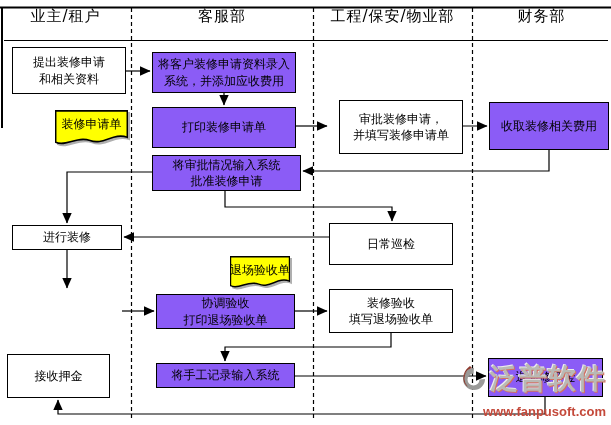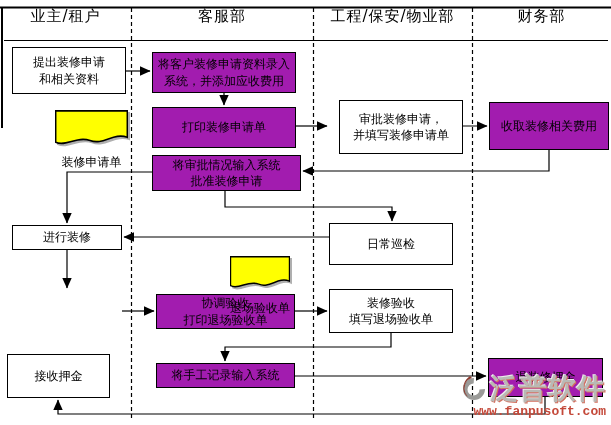--- a/index.html
+++ b/index.html
@@ -11,37 +11,37 @@
   .lane-header{
     position:absolute;top:1px;height:42px;line-height:30px;text-align:center;
     font-size:15px;letter-spacing:1px;
   }
   .box{
     position:absolute;box-sizing:border-box;border:1px solid #000000;
     display:flex;align-items:center;justify-content:center;text-align:center;
     font-size:12px;line-height:1.35;white-space:pre-line;padding:1px 2px;
   }
   .white{background:#ffffff;}
-  .blue{background:#a21caf;}
+  .blue{background:#8b5cf6;}
   .flag{position:absolute;}
   .flag svg{position:absolute;left:0;top:0;width:100%;height:100%;
     filter:drop-shadow(2px 2px 0 rgba(110,110,110,.55));}
   .flag span{
     position:absolute;left:0;right:0;top:6px;text-align:center;
-    font-size:12px;white-space:nowrap;margin-top:38px;
+    font-size:12px;white-space:nowrap;
   }
   .watermark{position:absolute;right:5px;bottom:7px;text-align:right;line-height:1;}
   .wm-row{display:flex;align-items:center;justify-content:flex-end;}
   .wm-brand{
     font-size:28px;font-weight:bold;letter-spacing:1px;color:#b9b9b5;
     text-shadow:1px 1px 0 #d4705f,-1px -1px 0 #ececec;
   }
   .wm-url{
-    font-family:Liberation Mono, monospace;
-    font-size:13px;font-weight:bold;color:#c4493a;margin-top:2px;
+    font-family:Liberation Sans, sans-serif;
+    font-size:13px;font-weight:bold;color:#c4493a;margin-top:12px;
   }
 </style>
 </head>
 <body>
 
 <div class="diagram">
 
   <svg class="lines" viewBox="0 0 611 425" xmlns="http://www.w3.org/2000/svg">
     <defs>
       <marker id="arw" markerWidth="9" markerHeight="8" refX="8.5" refY="4" orient="auto">

